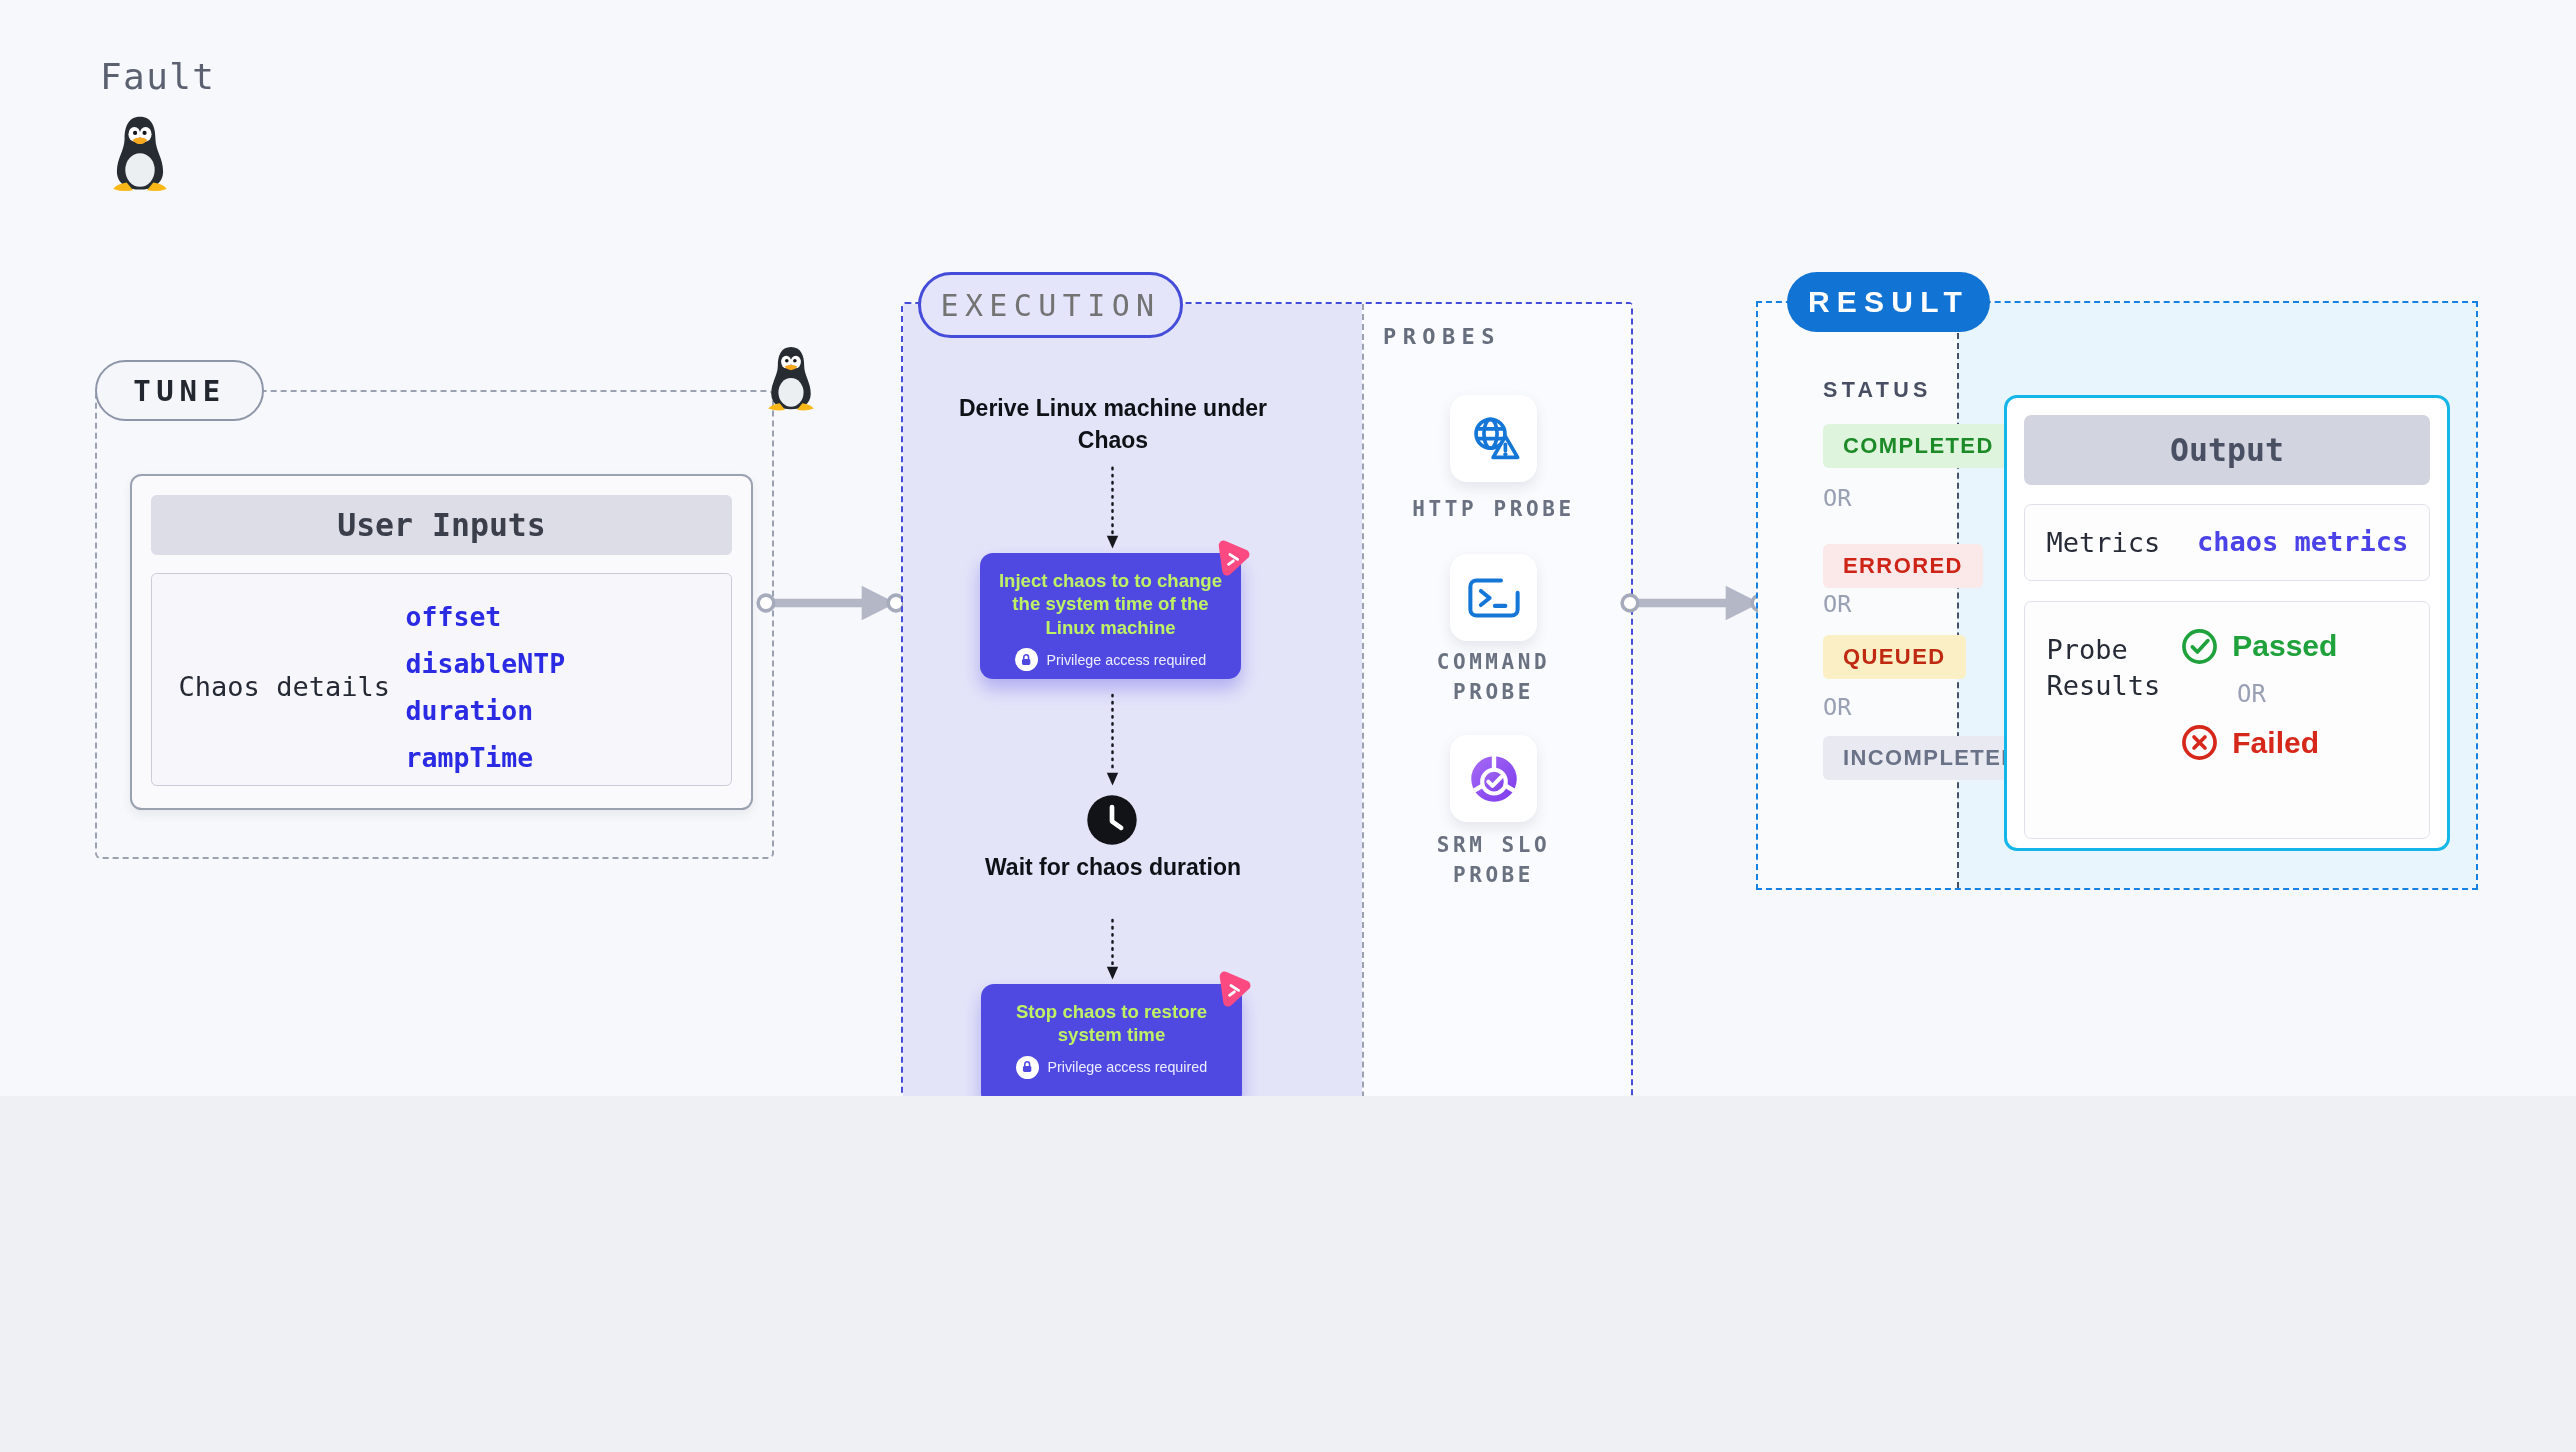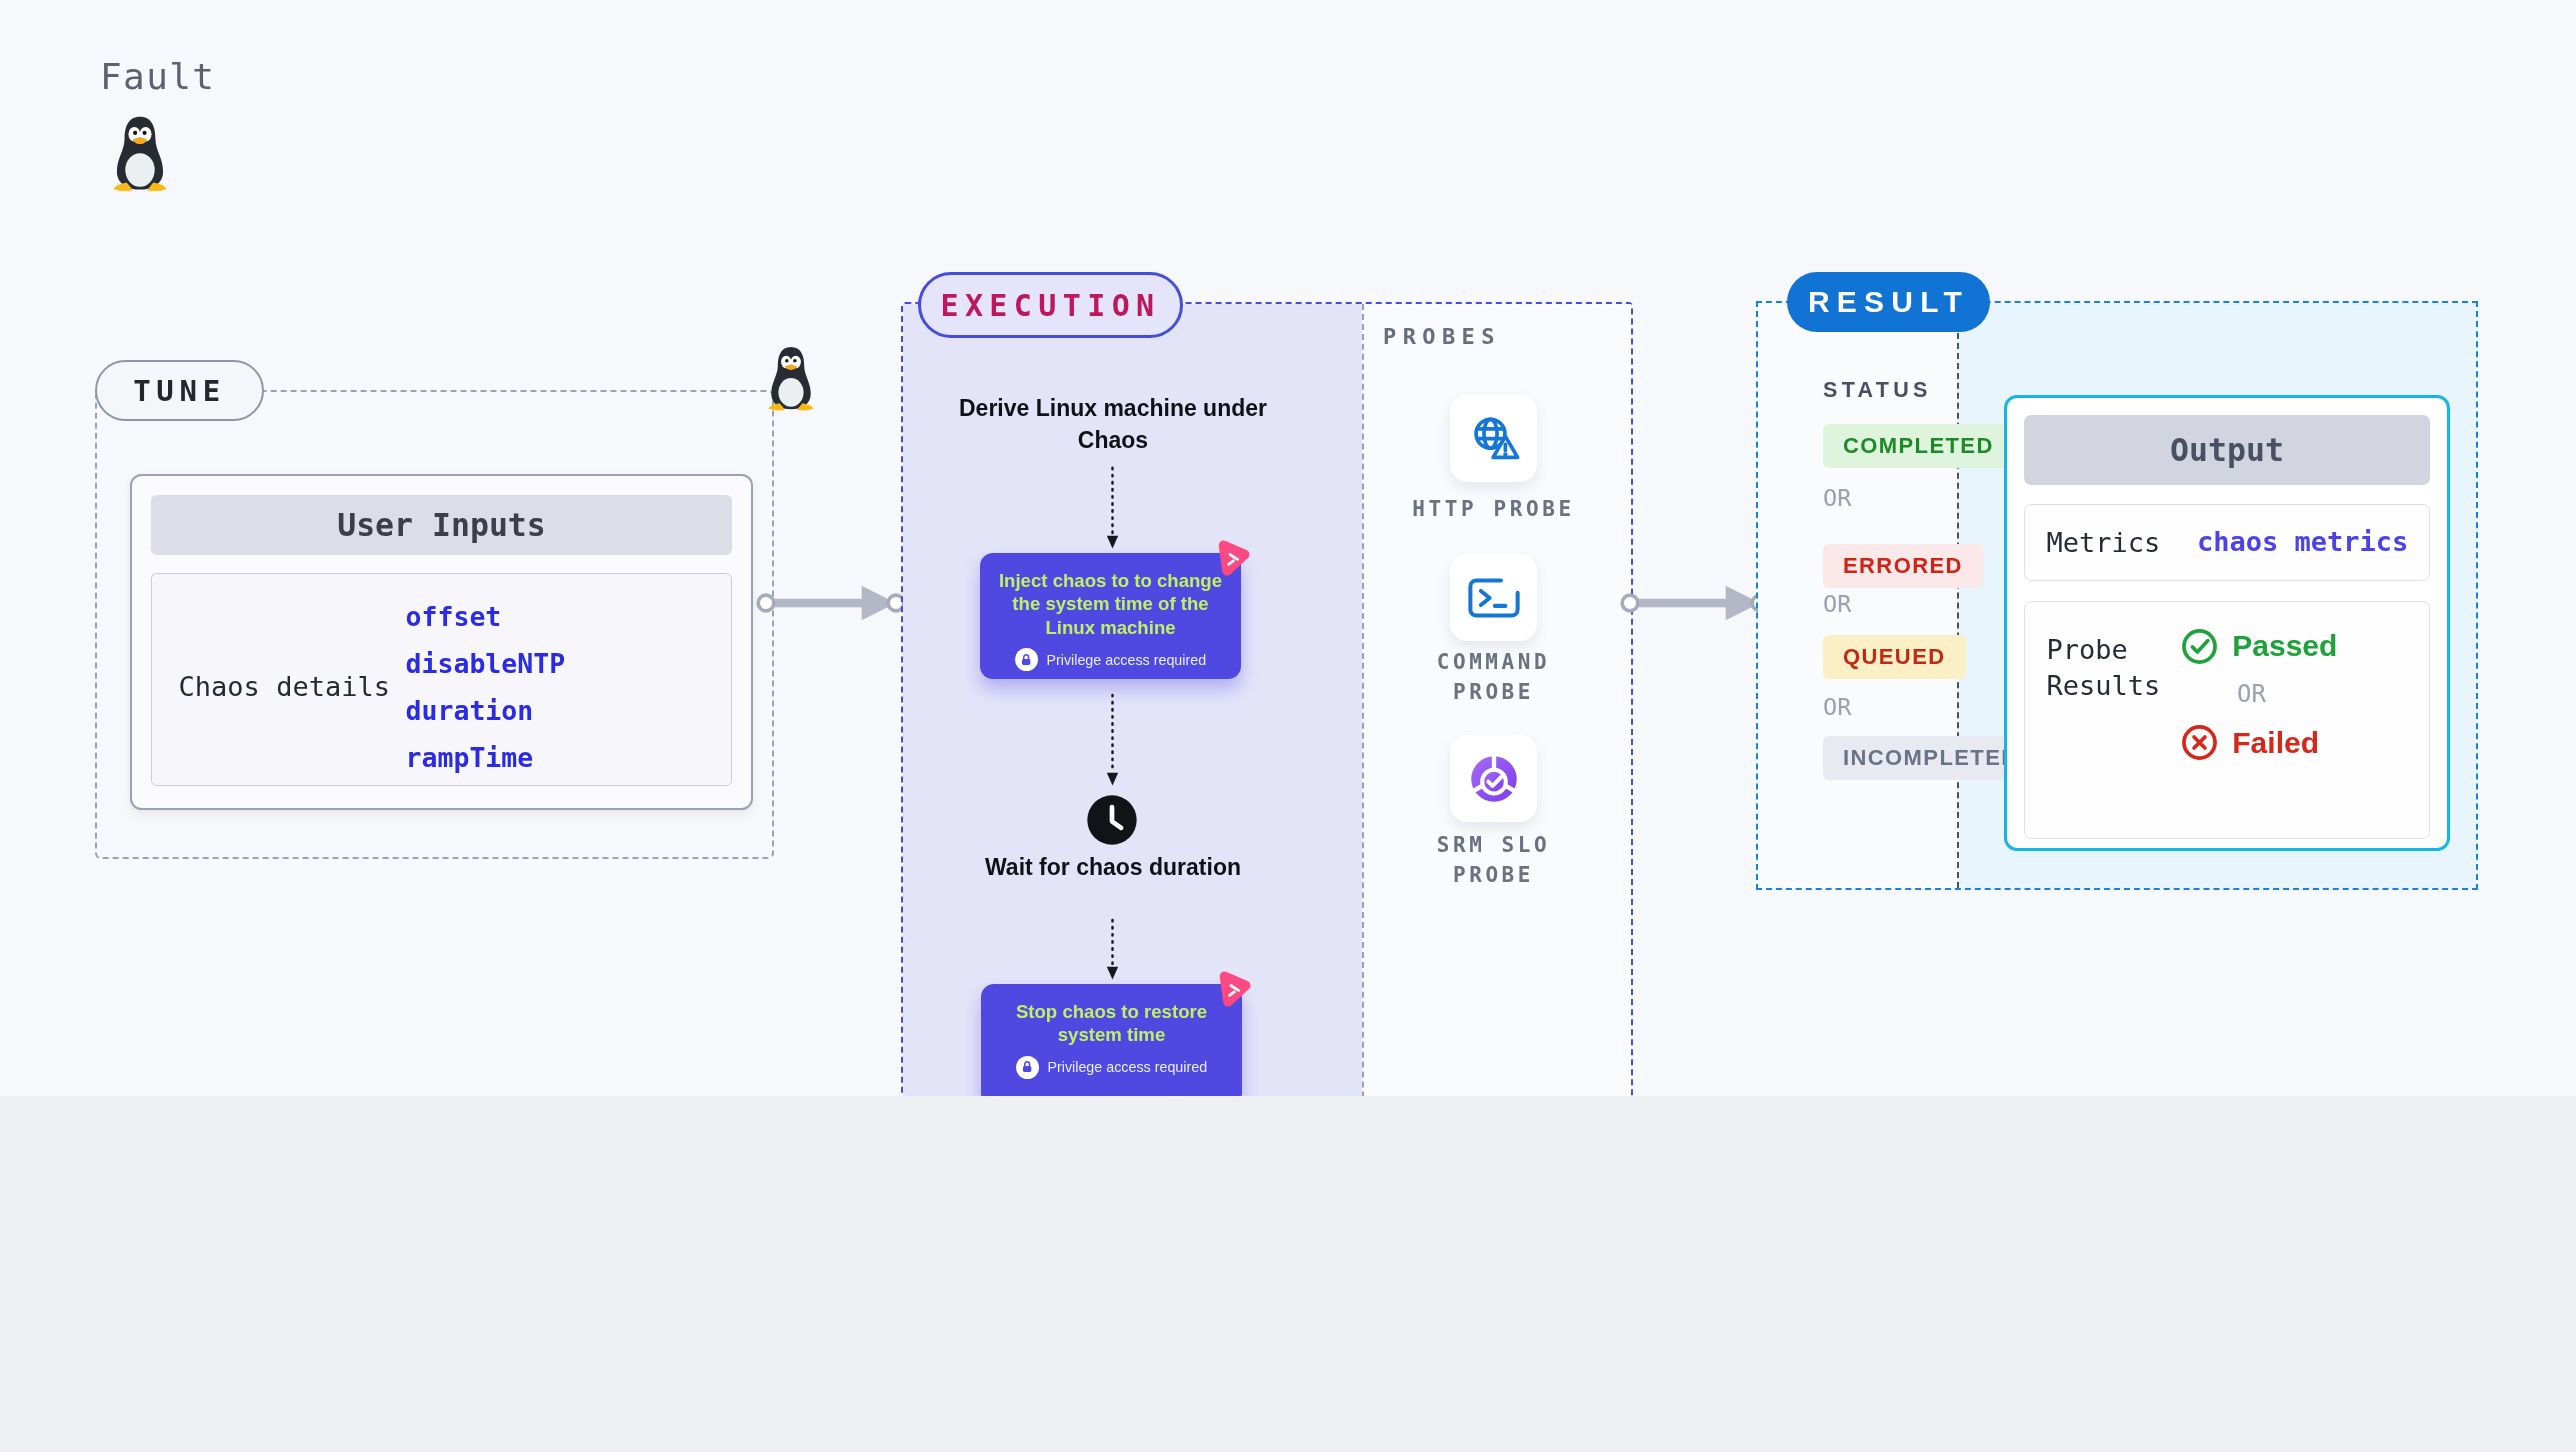--- a/index.html
+++ b/index.html
@@ -28,21 +28,21 @@
   .ui-row-label{position:absolute;left:27px;top:97px;font-size:27px;color:#242933;}
   .ui-values{position:absolute;left:254px;top:18.6px;display:flex;flex-direction:column;}
   .ui-value{font-size:26.5px;line-height:47px;color:#2B2BE4;font-weight:bold;}
 
   
   .exec-box{left:901px;top:302px;width:732px;height:957px;border:2.9px dashed #454CD9;border-radius:4.3px;box-sizing:border-box;}
   .purple-panel{position:absolute;left:0;top:0;width:459px;height:100%;background:#E4E4F9;}
   .probes-panel{position:absolute;left:459px;top:0;right:0;height:100%;background:#FAFBFE;border-left:2.1px dashed #9AA1B1;box-sizing:border-box;}
   .exec-badge{left:918px;top:272px;width:259px;height:60px;border-radius:33px;background:#E4E4FA;
       border:3.6px solid #454CD9;display:flex;align-items:center;justify-content:center;
-      font-size:30px;font-weight:bold;color:#be185d;letter-spacing:6.4px;}
+      font-size:30px;font-weight:normal;color:#737373;letter-spacing:6.4px;}
   .derive-text{left:948px;top:393px;width:330px;text-align:center;font-size:23px;line-height:31.5px;font-weight:bold;color:#0E1116;}
   .flow-card{width:261px;background:#4F49E2;border-radius:13px;box-shadow:0 10px 18.6px rgba(79,73,226,.35);
       box-sizing:border-box;padding:15.8px 11.5px 13px;text-align:center;}
   .inject-card{left:980px;top:553px;height:126px;}
   .stop-card{left:981px;top:984px;height:122px;}
   .flow-card-text{font-size:18.6px;line-height:23.6px;font-weight:bold;color:#bef264;margin:0 auto;width:236px;}
   .priv-row{margin-top:8.6px;display:flex;align-items:center;justify-content:center;gap:8.6px;}
   .priv-circle{width:23px;height:23px;border-radius:50%;background:#fff;display:flex;align-items:center;justify-content:center;}
   .priv-text{font-size:14.3px;color:#EDEDFD;}
   .pink-logo{position:absolute;right:-11.5px;top:-15.8px;width:42px;height:42px;}

